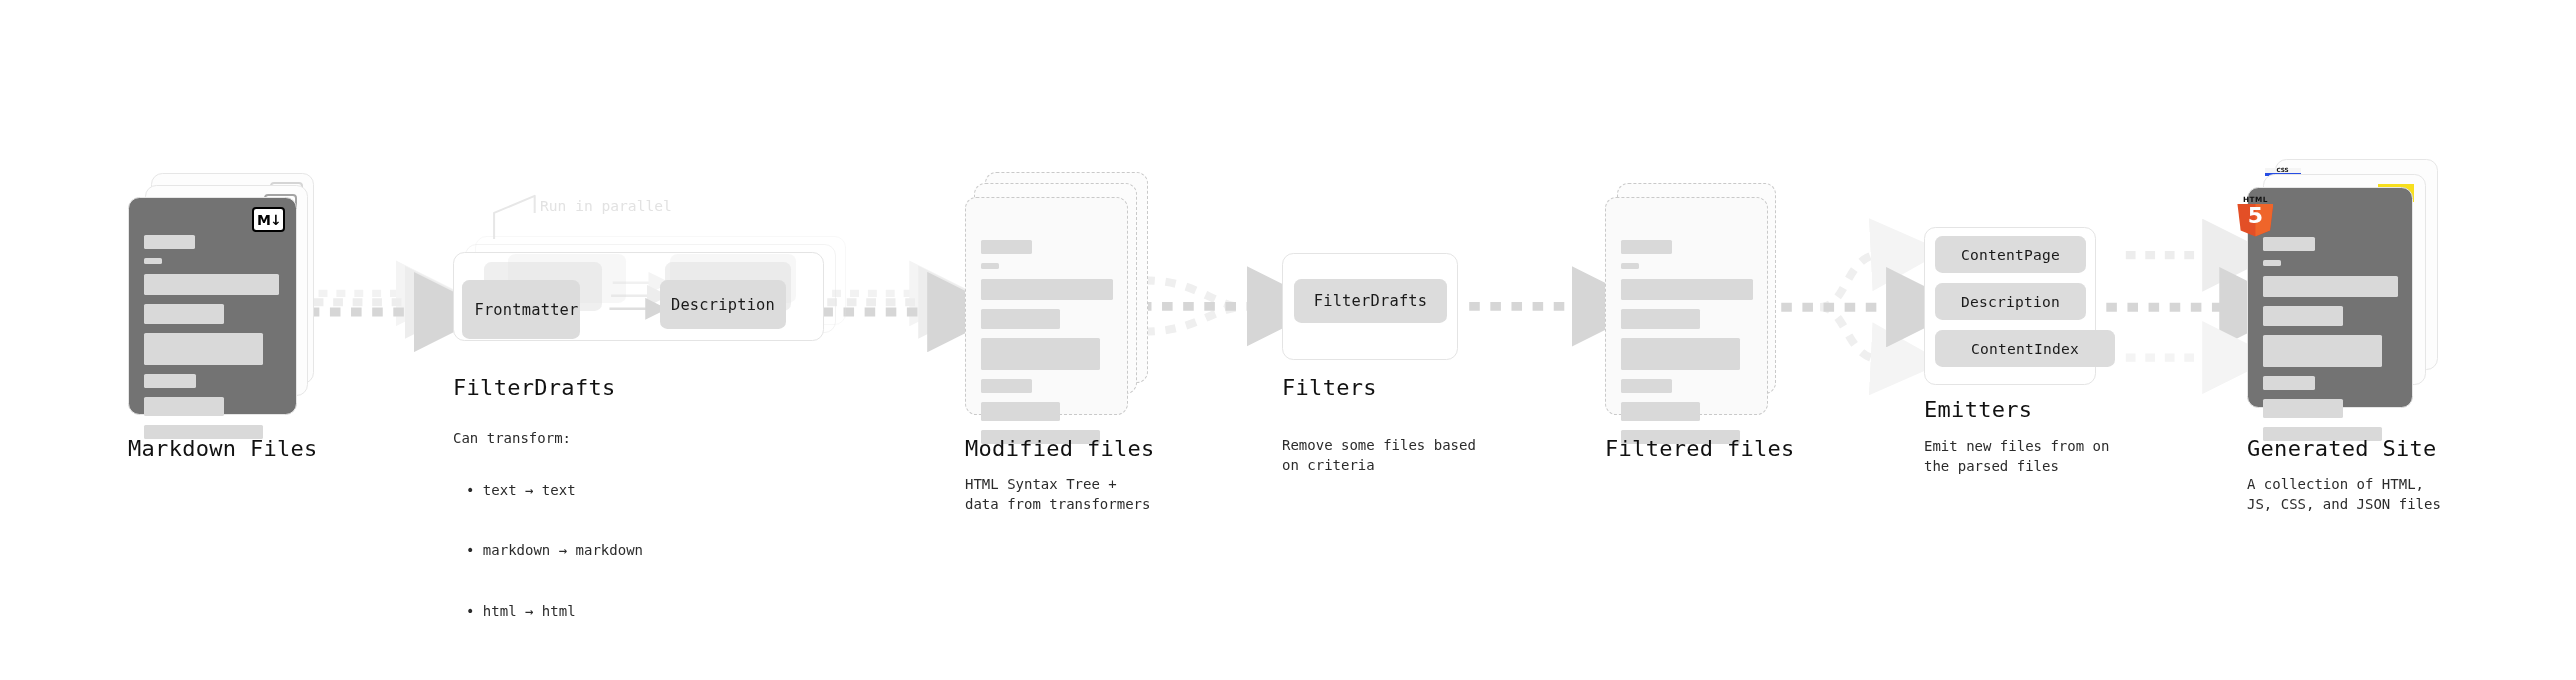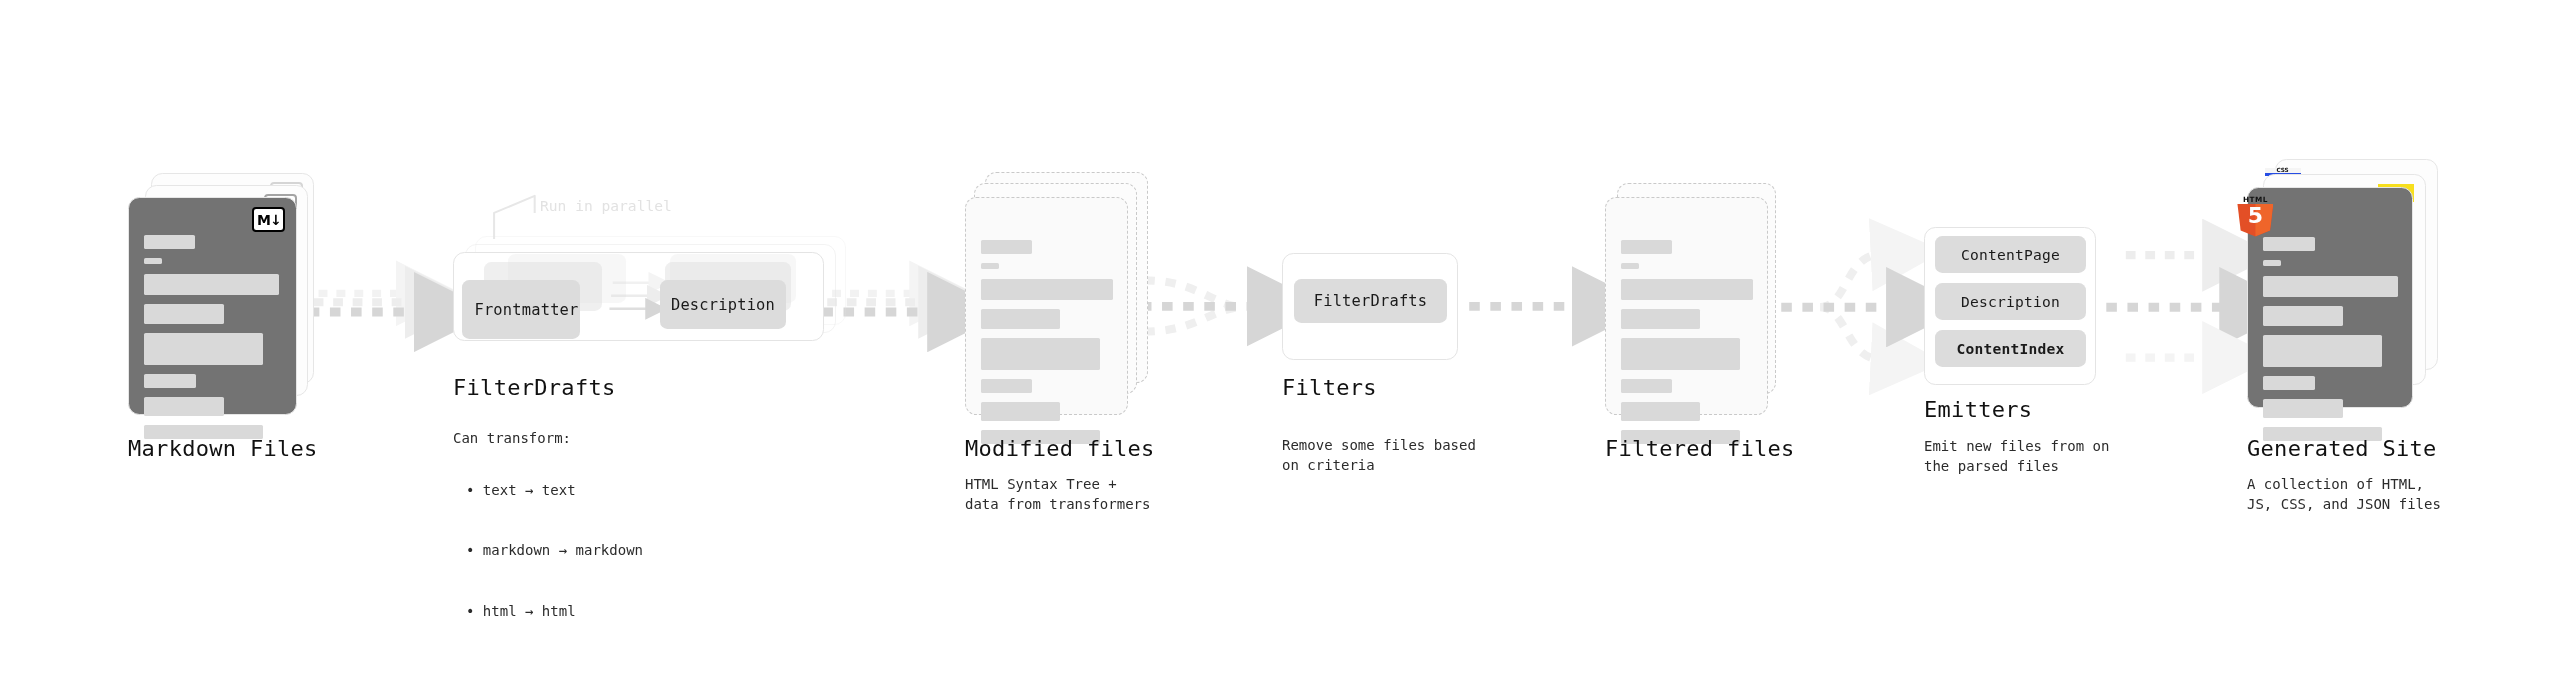--- a/index.html
+++ b/index.html
@@ -254,21 +254,21 @@
         <div class="bar" style="width:119px;height:14px;"></div>
       </div>
     </div>
     <div class="title" style="left:1605px;top:436px;">Filtered files</div>
   </div>
 
   <div>
     <div class="groupbox" style="left:1924px;top:227px;width:172px;height:158px;"></div>
     <div class="chip" style="left:1935px;top:236px;width:151px;height:37px;font-size:14.6px;">ContentPage</div>
     <div class="chip" style="left:1935px;top:283px;width:151px;height:37px;font-size:14.6px;">Description</div>
-    <div class="chip" style="left:1935px;top:330px;width:151px;height:37px;font-size:14.6px;font-weight:bold;">ContentIndex</div>
+    <div class="chip" style="left:1935px;top:330px;width:180px;height:37px;font-size:14.6px;">ContentIndex</div>
     <div class="title" style="left:1924px;top:397px;">Emitters</div>
     <div class="sub" style="left:1924px;top:436px;">Emit new files from on
 the parsed files</div>
   </div>
 
   <div>
     <div class="doccard" style="left:2275px;top:159px;width:163px;height:211px;background:#fdfdfd;">
       <div class="css-badge badge" style="right:11.4px;top:8.1px;">
         <div class="ctxt">CSS</div>
         <div class="cbar"></div>

